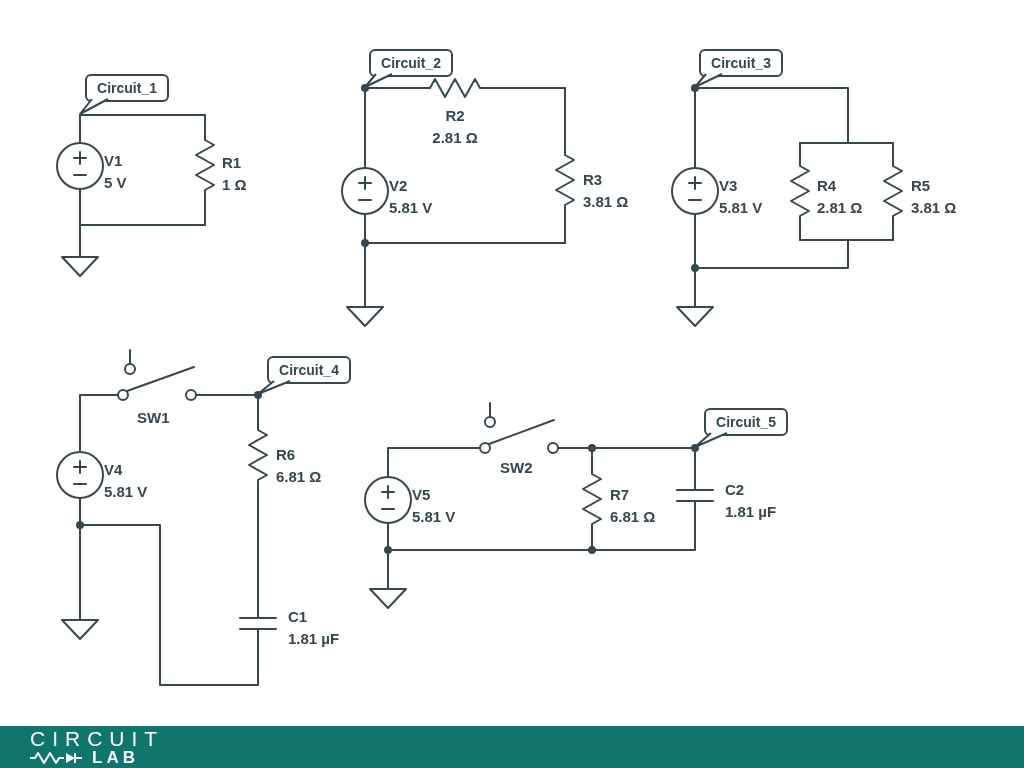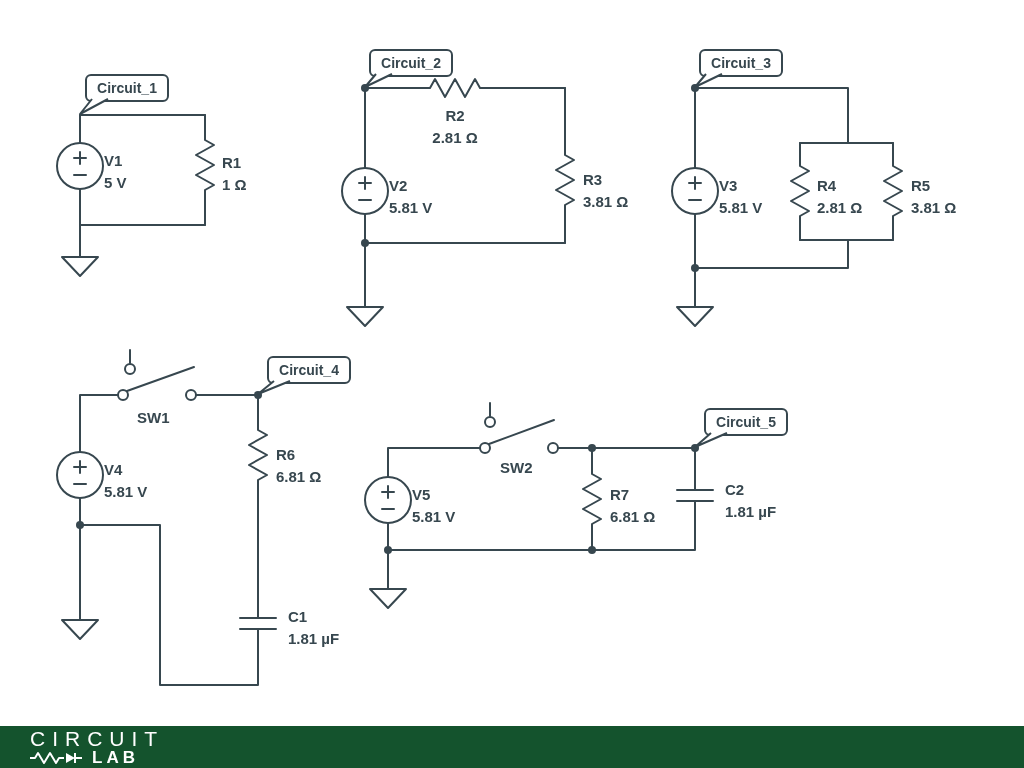--- a/index.html
+++ b/index.html
@@ -2,21 +2,21 @@
 <html><head>
 <meta charset="utf-8">
 <style>
   html,body{margin:0;padding:0;background:#e8e8e8;}
   .page{width:1024px;height:768px;background:#ffffff;position:relative;overflow:hidden;
         font-family:"Liberation Sans", sans-serif;}
   .canvas{width:1024px;height:726px;background:#ffffff;}
   svg text{font-family:"Liberation Sans", sans-serif;}
   .lbl{font-weight:bold;font-size:15px;fill:#37474f;}
   .callout-txt{font-weight:bold;font-size:14px;fill:#37474f;text-anchor:middle;}
-  .footer{position:absolute;left:0;bottom:0;width:1024px;height:42px;background:#14532d;
+  .footer{position:absolute;left:0;bottom:0;width:1024px;height:42px;background:#0f766e;
           display:flex;align-items:center;box-sizing:border-box;padding:0 0 0 30px;color:#fff;}
   .logo{display:flex;flex-direction:column;justify-content:center;width:170px;}
   .logo-top{font-size:21px;letter-spacing:7px;color:#fff;font-weight:400;line-height:20px;}
   .logo-row{display:flex;align-items:center;gap:4px;line-height:16px;margin-top:1px;}
   .logo-lab{font-size:17px;font-weight:bold;letter-spacing:4px;color:#fff;}
   .credits{margin-left:48px;display:flex;flex-direction:column;justify-content:center;}
   .credit-line1{font-size:13px;line-height:17px;color:#fff;}
   .credit-line1 .author{font-style:italic;}
   .credit-line1 .title{font-weight:bold;}
   .credit-line2{font-size:14px;font-weight:bold;line-height:17px;color:#fff;}

